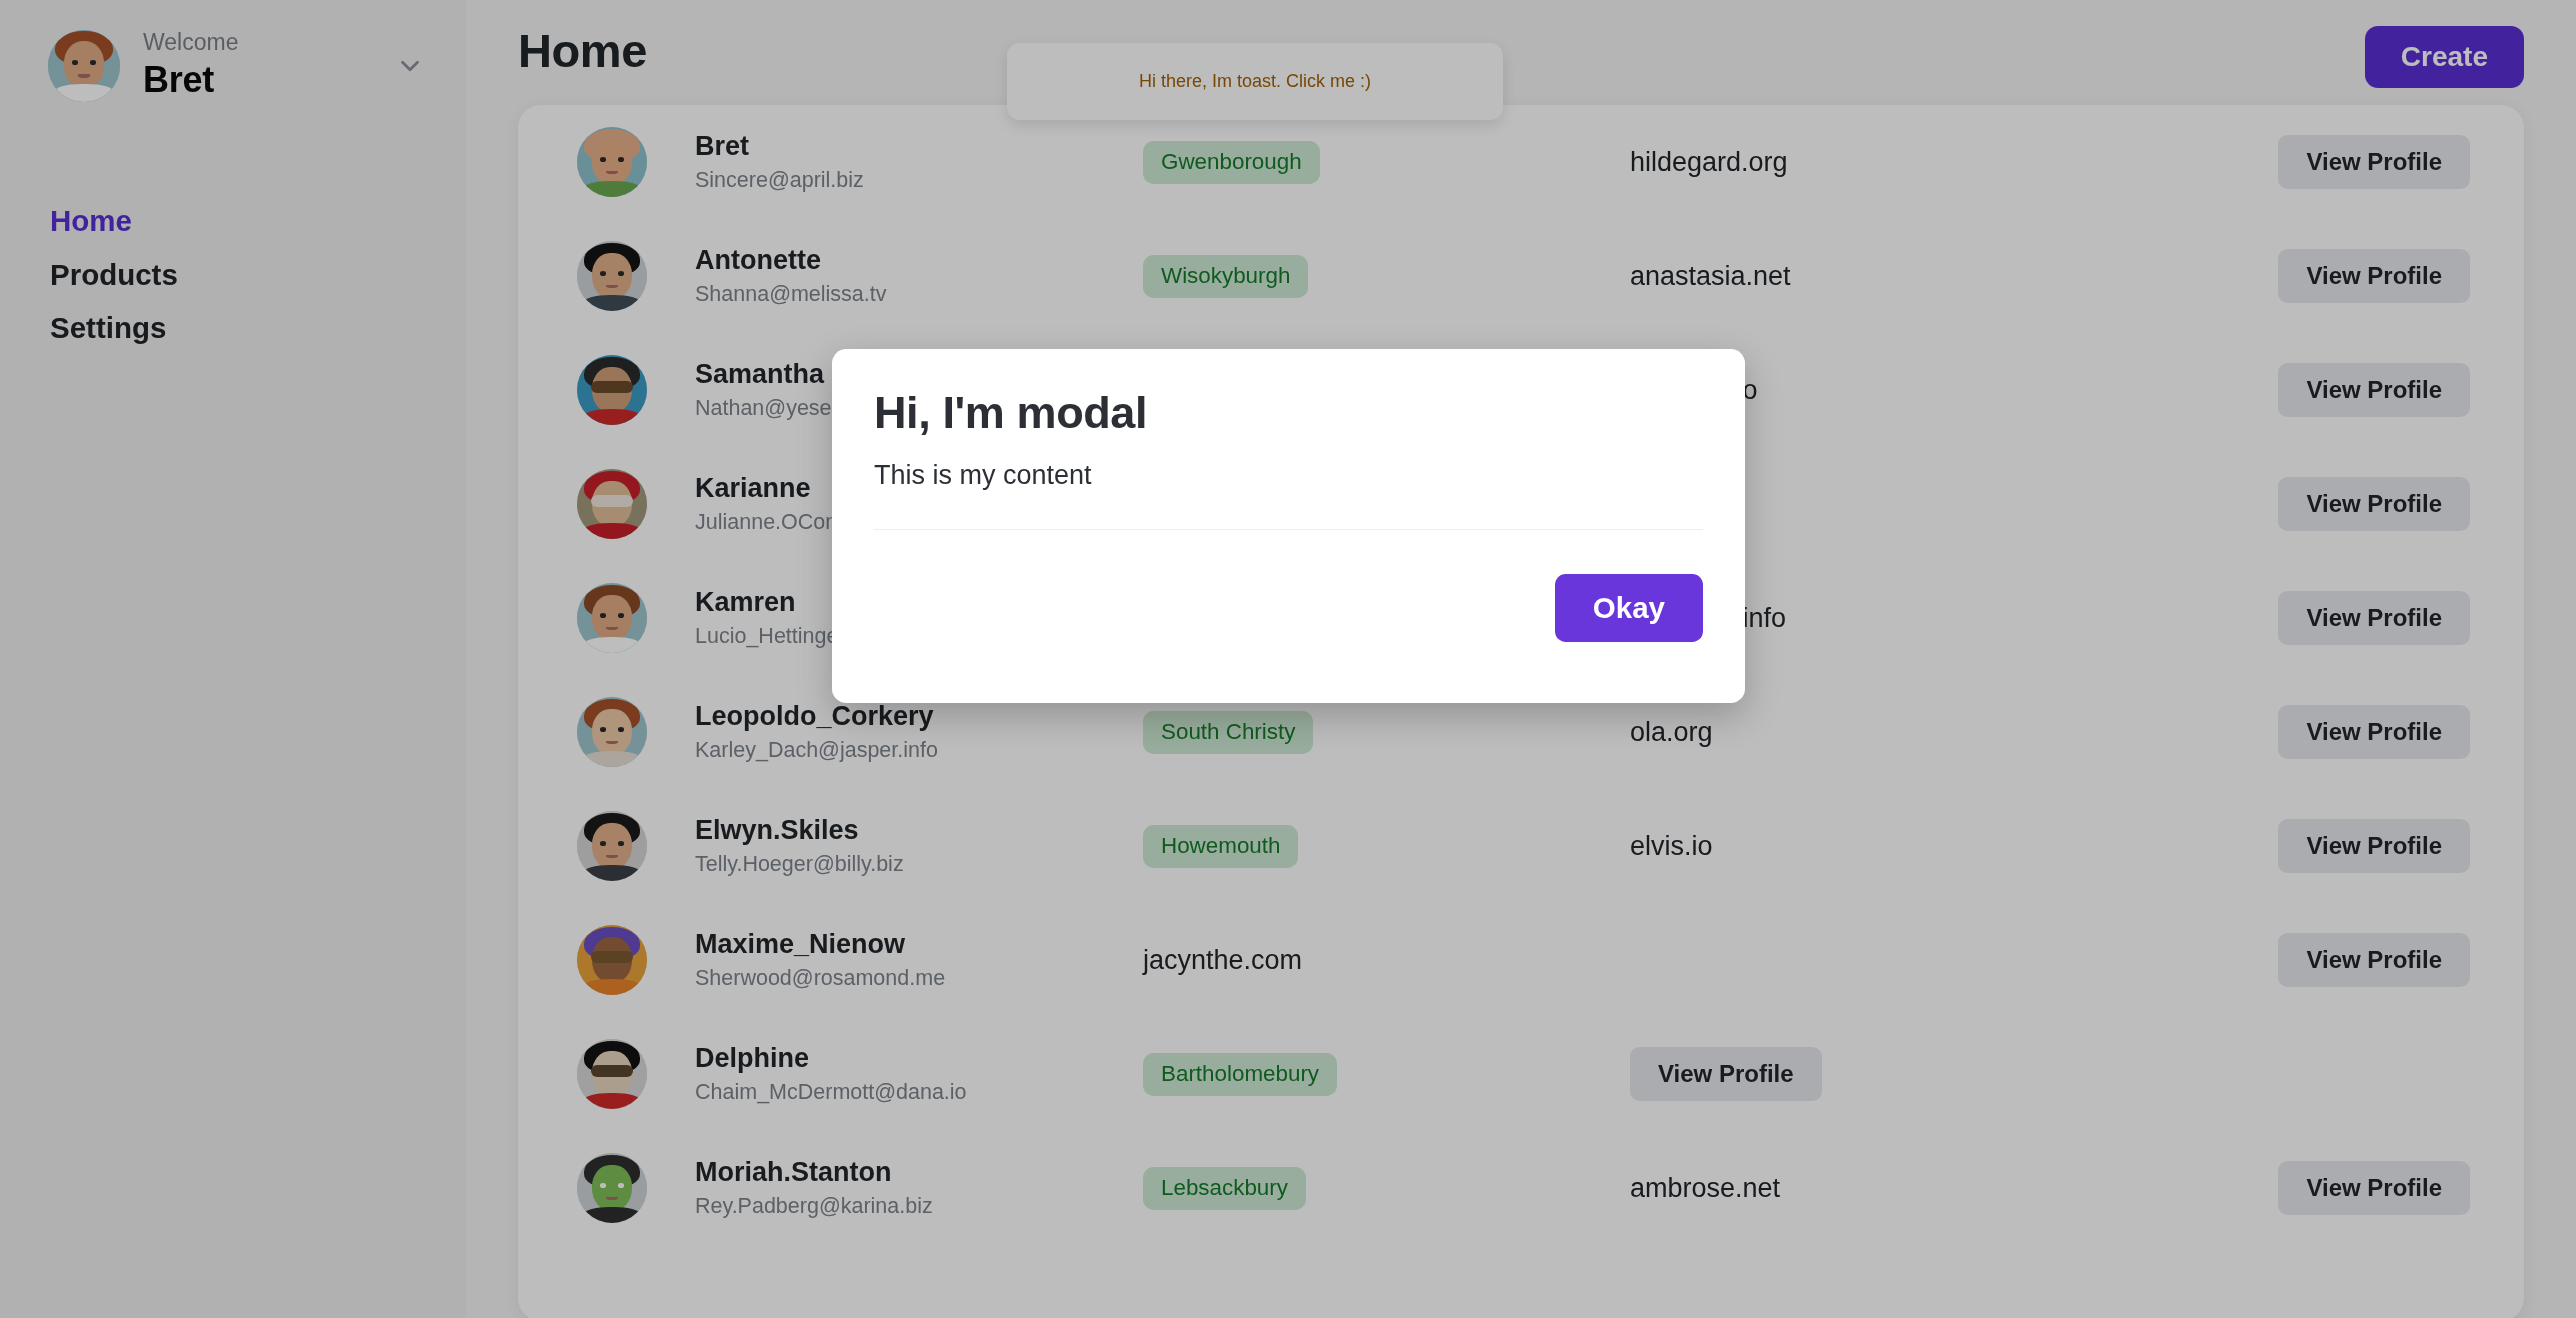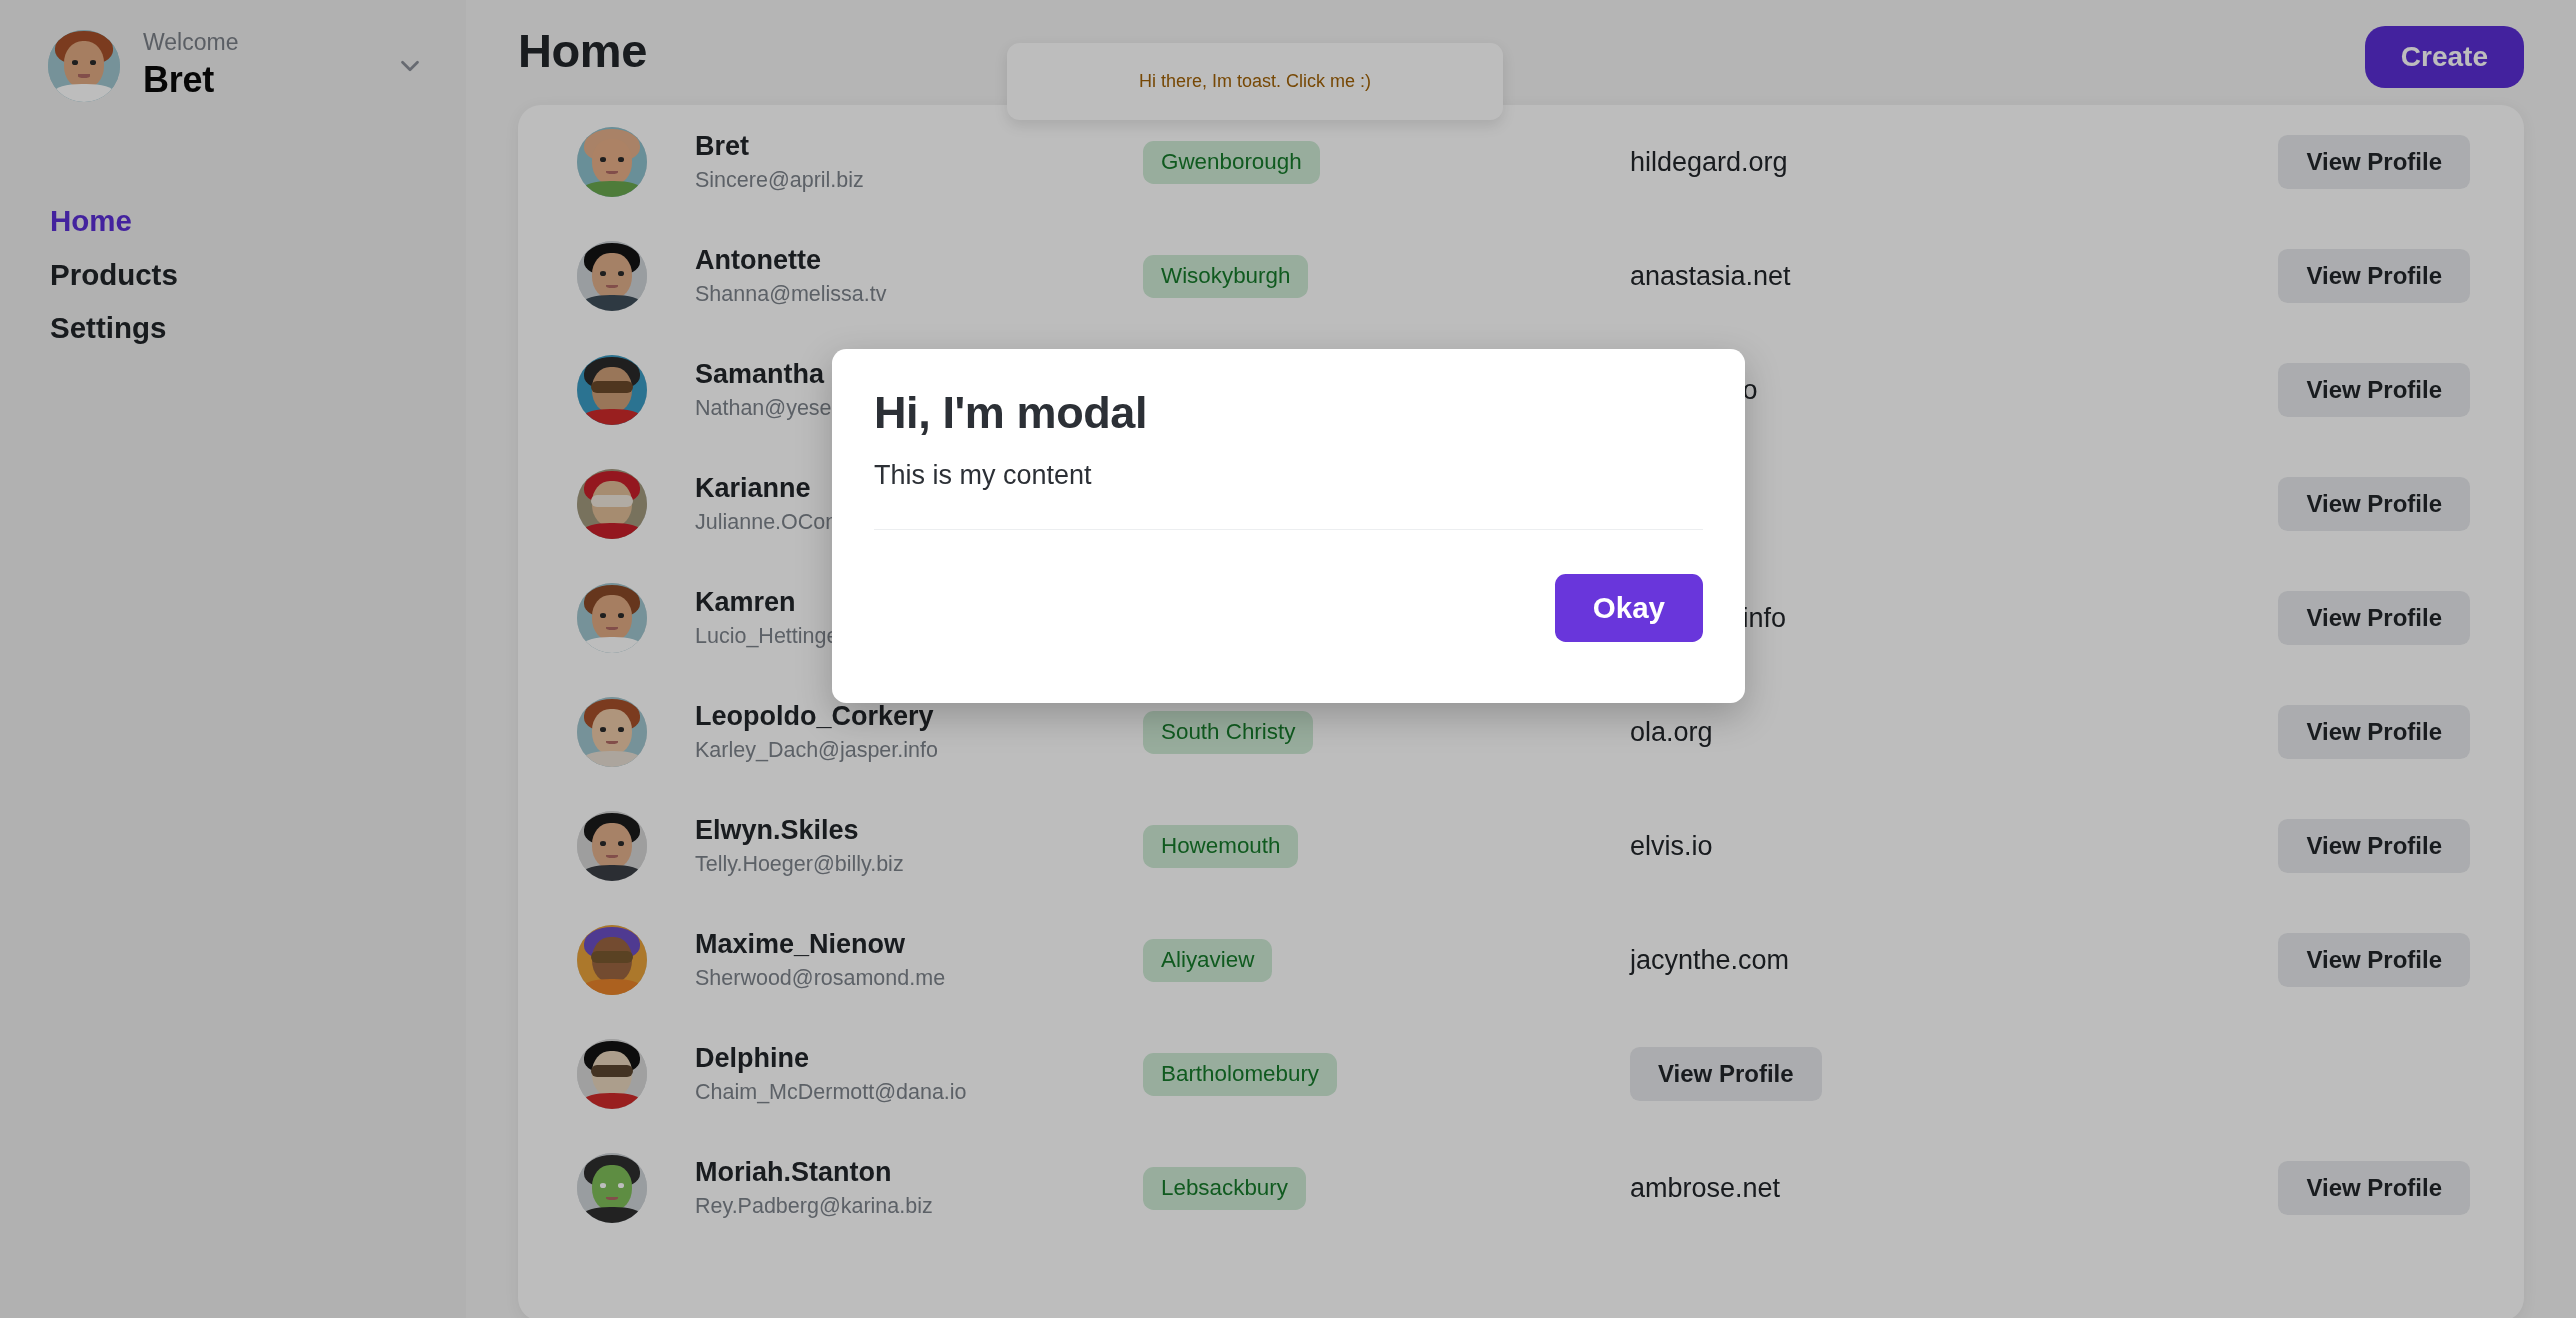--- a/index.html
+++ b/index.html
@@ -117,21 +117,21 @@
   }
   .create-btn {
     position: absolute;
     right: 52px;
     top: 26px;
     background: #5b2fd6;
     color: #ffffff;
     font-size: 28px;
     font-weight: 700;
     border: none;
-    border-radius: 20px;
+    border-radius: 13px;
     padding: 17px 36px;
     cursor: pointer;
     line-height: 1;
   }
 
   
   .card {
     margin: 5.4px 52px 0 52px;
     background: #ffffff;
     border-radius: 23px;
@@ -466,23 +466,20 @@
             <div class="av-face" style="background:#9b6642"></div>
             <div class="av-eye l" style="background:#2b2b2b"></div>
             <div class="av-eye r" style="background:#2b2b2b"></div>
             <div class="av-glass" style="background:#7a5a30"></div>
             <div class="av-body" style="background:#e8832a"></div>
           </div>
           <div class="col-name">
             <div class="name">Maxime_Nienow</div>
             <div class="email">Sherwood@rosamond.me</div>
           </div>
-          <div class="col-city">
-            <span class="badge">Aliyaview</span>
-          </div>
           <div class="col-site">jacynthe.com</div>
           <button class="view-btn">View Profile</button>
         </div>
         <div class="row">
           <div class="avatar">
             <div class="av-bg" style="background:#d8d8d8"></div>
             <div class="av-hair" style="background:#121212"></div>
             <div class="av-face" style="background:#e8d6bd"></div>
             <div class="av-eye l" style="background:#2b2b2b"></div>
             <div class="av-eye r" style="background:#2b2b2b"></div>

